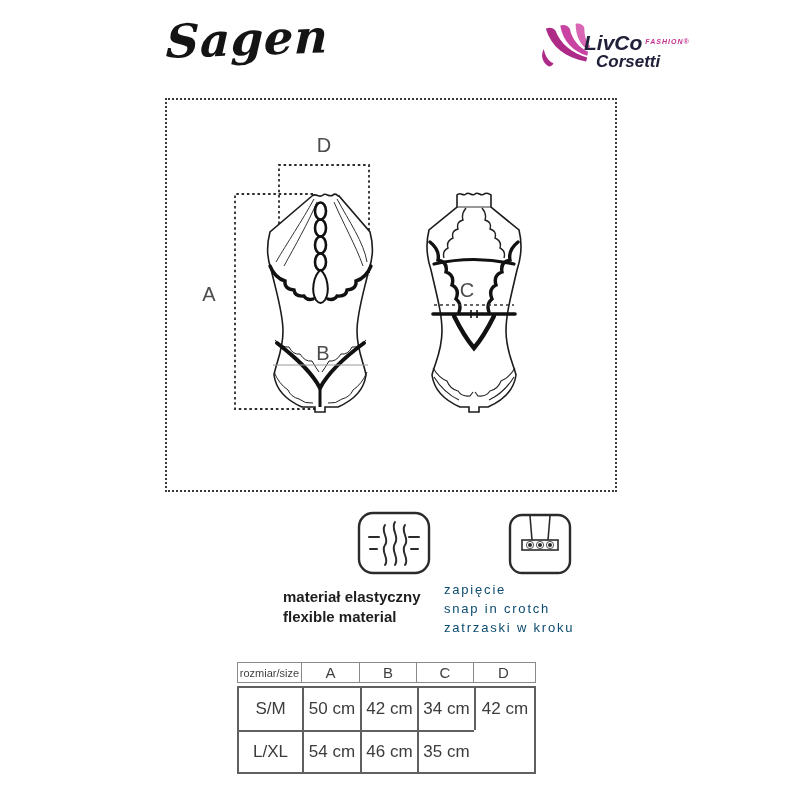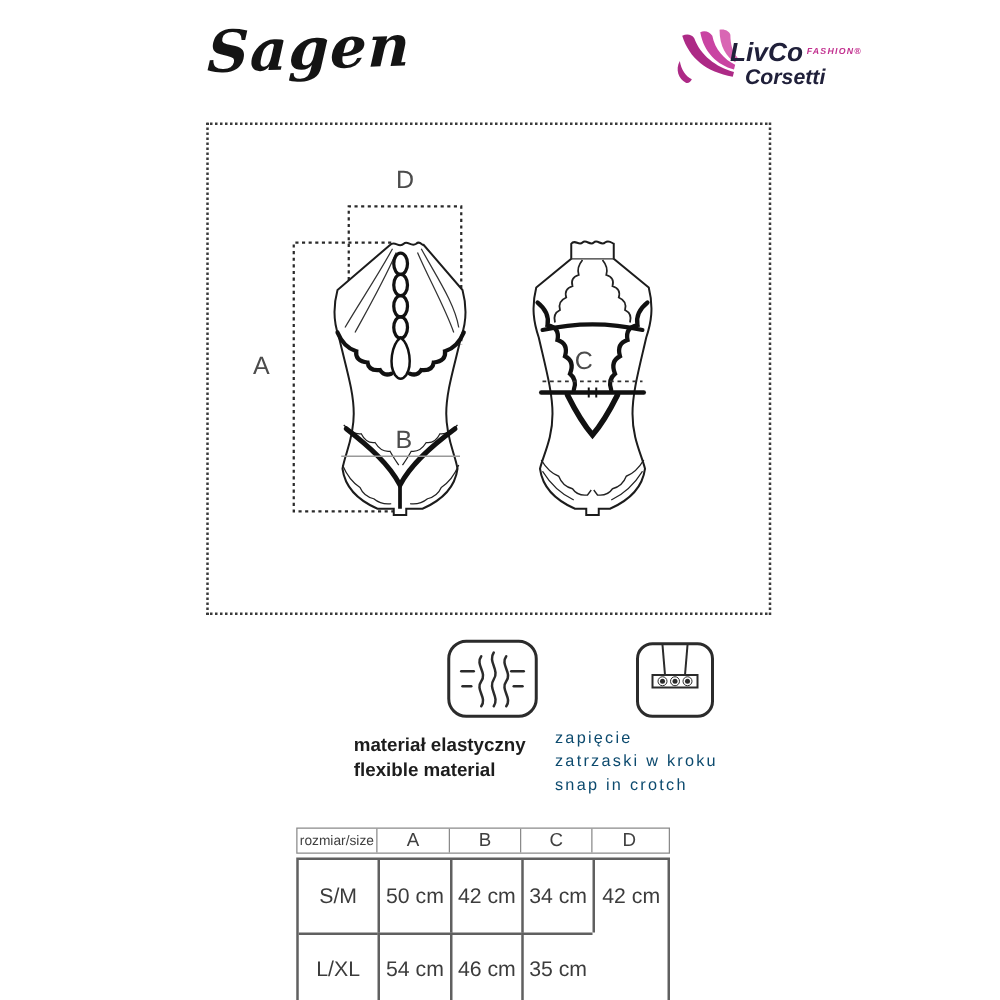--- a/index.html
+++ b/index.html
@@ -42,21 +42,21 @@
 
   
   .size-table{position:absolute;left:237px;top:662px;}
   .st-header{display:grid;grid-template-columns:63px 58px 57px 57px 60px;
     border:1px solid #8a8a8a;box-sizing:border-box;}
   .st-header .st-cell{height:19px;display:flex;align-items:center;justify-content:center;
     font-size:15px;color:#3f3f3f;border-left:1px solid #8a8a8a;box-sizing:border-box;}
   .st-header .st-cell:first-child{border-left:none;font-size:11px;}
   .st-body{display:grid;grid-template-columns:63px 58px 57px 57px 60px;
     border:2px solid #606060;box-sizing:border-box;margin-top:3px;}
-  .st-body .st-cell{height:58px;display:flex;align-items:center;justify-content:center;
+  .st-body .st-cell{height:42px;display:flex;align-items:center;justify-content:center;
     font-size:17px;color:#3c3c3c;border-left:2px solid #606060;border-top:2px solid #606060;
     box-sizing:border-box;}
   .st-body .st-cell:nth-child(-n+5){border-top:none;}
   .st-body .st-cell:nth-child(5n+1){border-left:none;}
 </style>
 </head>
 <body>
 
 <div id="page">
 
@@ -203,22 +203,22 @@
         <circle cx="42" cy="32" r="2"></circle>
     </g>
     <g stroke="#2b2b2b" stroke-width="0.8" fill="none">
       <circle cx="22" cy="32" r="3.6"></circle>
         <circle cx="32" cy="32" r="3.6"></circle>
         <circle cx="42" cy="32" r="3.6"></circle>
     </g>
   </svg>
   <div class="feature-caption caption-snap">
     <div>zapięcie</div>
+    <div>snap in crotch</div>
     <div>zatrzaski w kroku</div>
-    <div>snap in crotch</div>
   </div>
 
   <div class="size-table">
     <div class="st-header">
       <div class="st-cell">rozmiar/size</div>
       <div class="st-cell">A</div>
       <div class="st-cell">B</div>
       <div class="st-cell">C</div>
       <div class="st-cell">D</div>
     </div>

